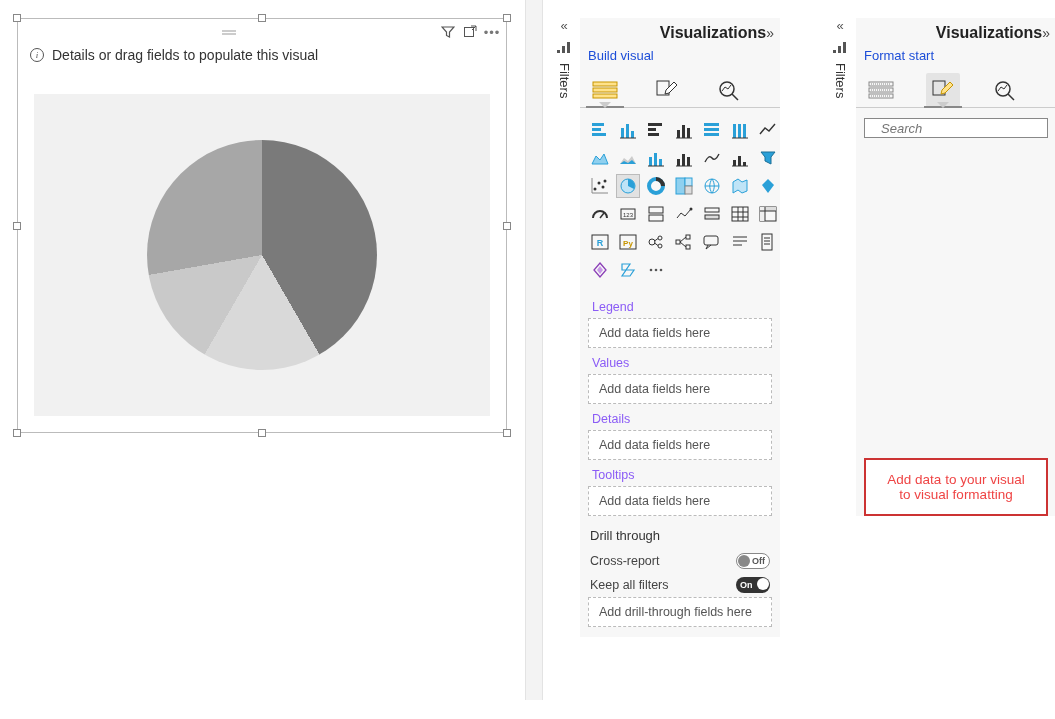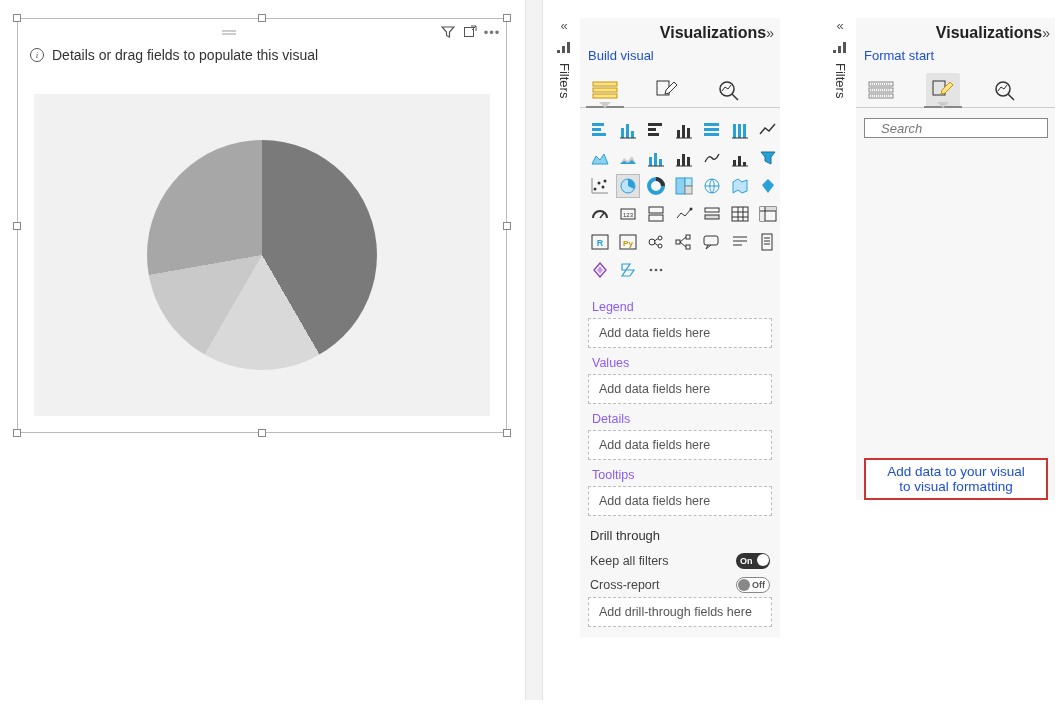--- a/index.html
+++ b/index.html
@@ -146,21 +146,21 @@
 
   
   .search-box {
     margin:10px 8px; display:flex; align-items:center; gap:6px;
     border:1px solid #888; background:#fff; height:20px; padding:0 8px;
   }
   .search-box input { border:none; outline:none; flex:1; font-size:13px; font-style:italic; color:#666; background:transparent;}
   .format-msg-box {
     margin: 320px 8px 0 8px;
     border:2px solid #c33; background:#fff;
-    padding:4px 10px; text-align:center; font-size:13.5px; color:#1d4ed8;
+    padding:12px 10px; text-align:center; font-size:13.5px; color:#ef4444;
   }
 </style>
 </head>
 <body>
 
 <div class="canvas-area">
   <div class="visual-placeholder">
     <div class="visual-header">
       <div class="visual-grip">
         <svg width="18" height="8" viewBox="0 0 18 8">
@@ -512,29 +512,29 @@
     <div class="well-drop">Add data fields here</div>
 
     <div class="well-label">Details</div>
     <div class="well-drop">Add data fields here</div>
 
     <div class="well-label">Tooltips</div>
     <div class="well-drop">Add data fields here</div>
 
     <div class="drill-header">Drill through</div>
     <div class="drill-row">
+      <span>Cross-report</span>
+      <span class="toggle off">
+          <span>Off</span>
+        </span>
+    </div>
+    <div class="drill-row">
       <span>Keep all filters</span>
       <span class="toggle on">
           <span>On</span>
-        </span>
-    </div>
-    <div class="drill-row">
-      <span>Cross-report</span>
-      <span class="toggle off">
-          <span>Off</span>
         </span>
     </div>
     <div class="well-drop" style="">Add drill-through fields here</div>
   </div>
 </div>
 
 <div class="collapsed-filters right">
   <span class="chev">«</span>
   <span class="bars">
     <svg width="16" height="14" viewBox="0 0 16 14">

